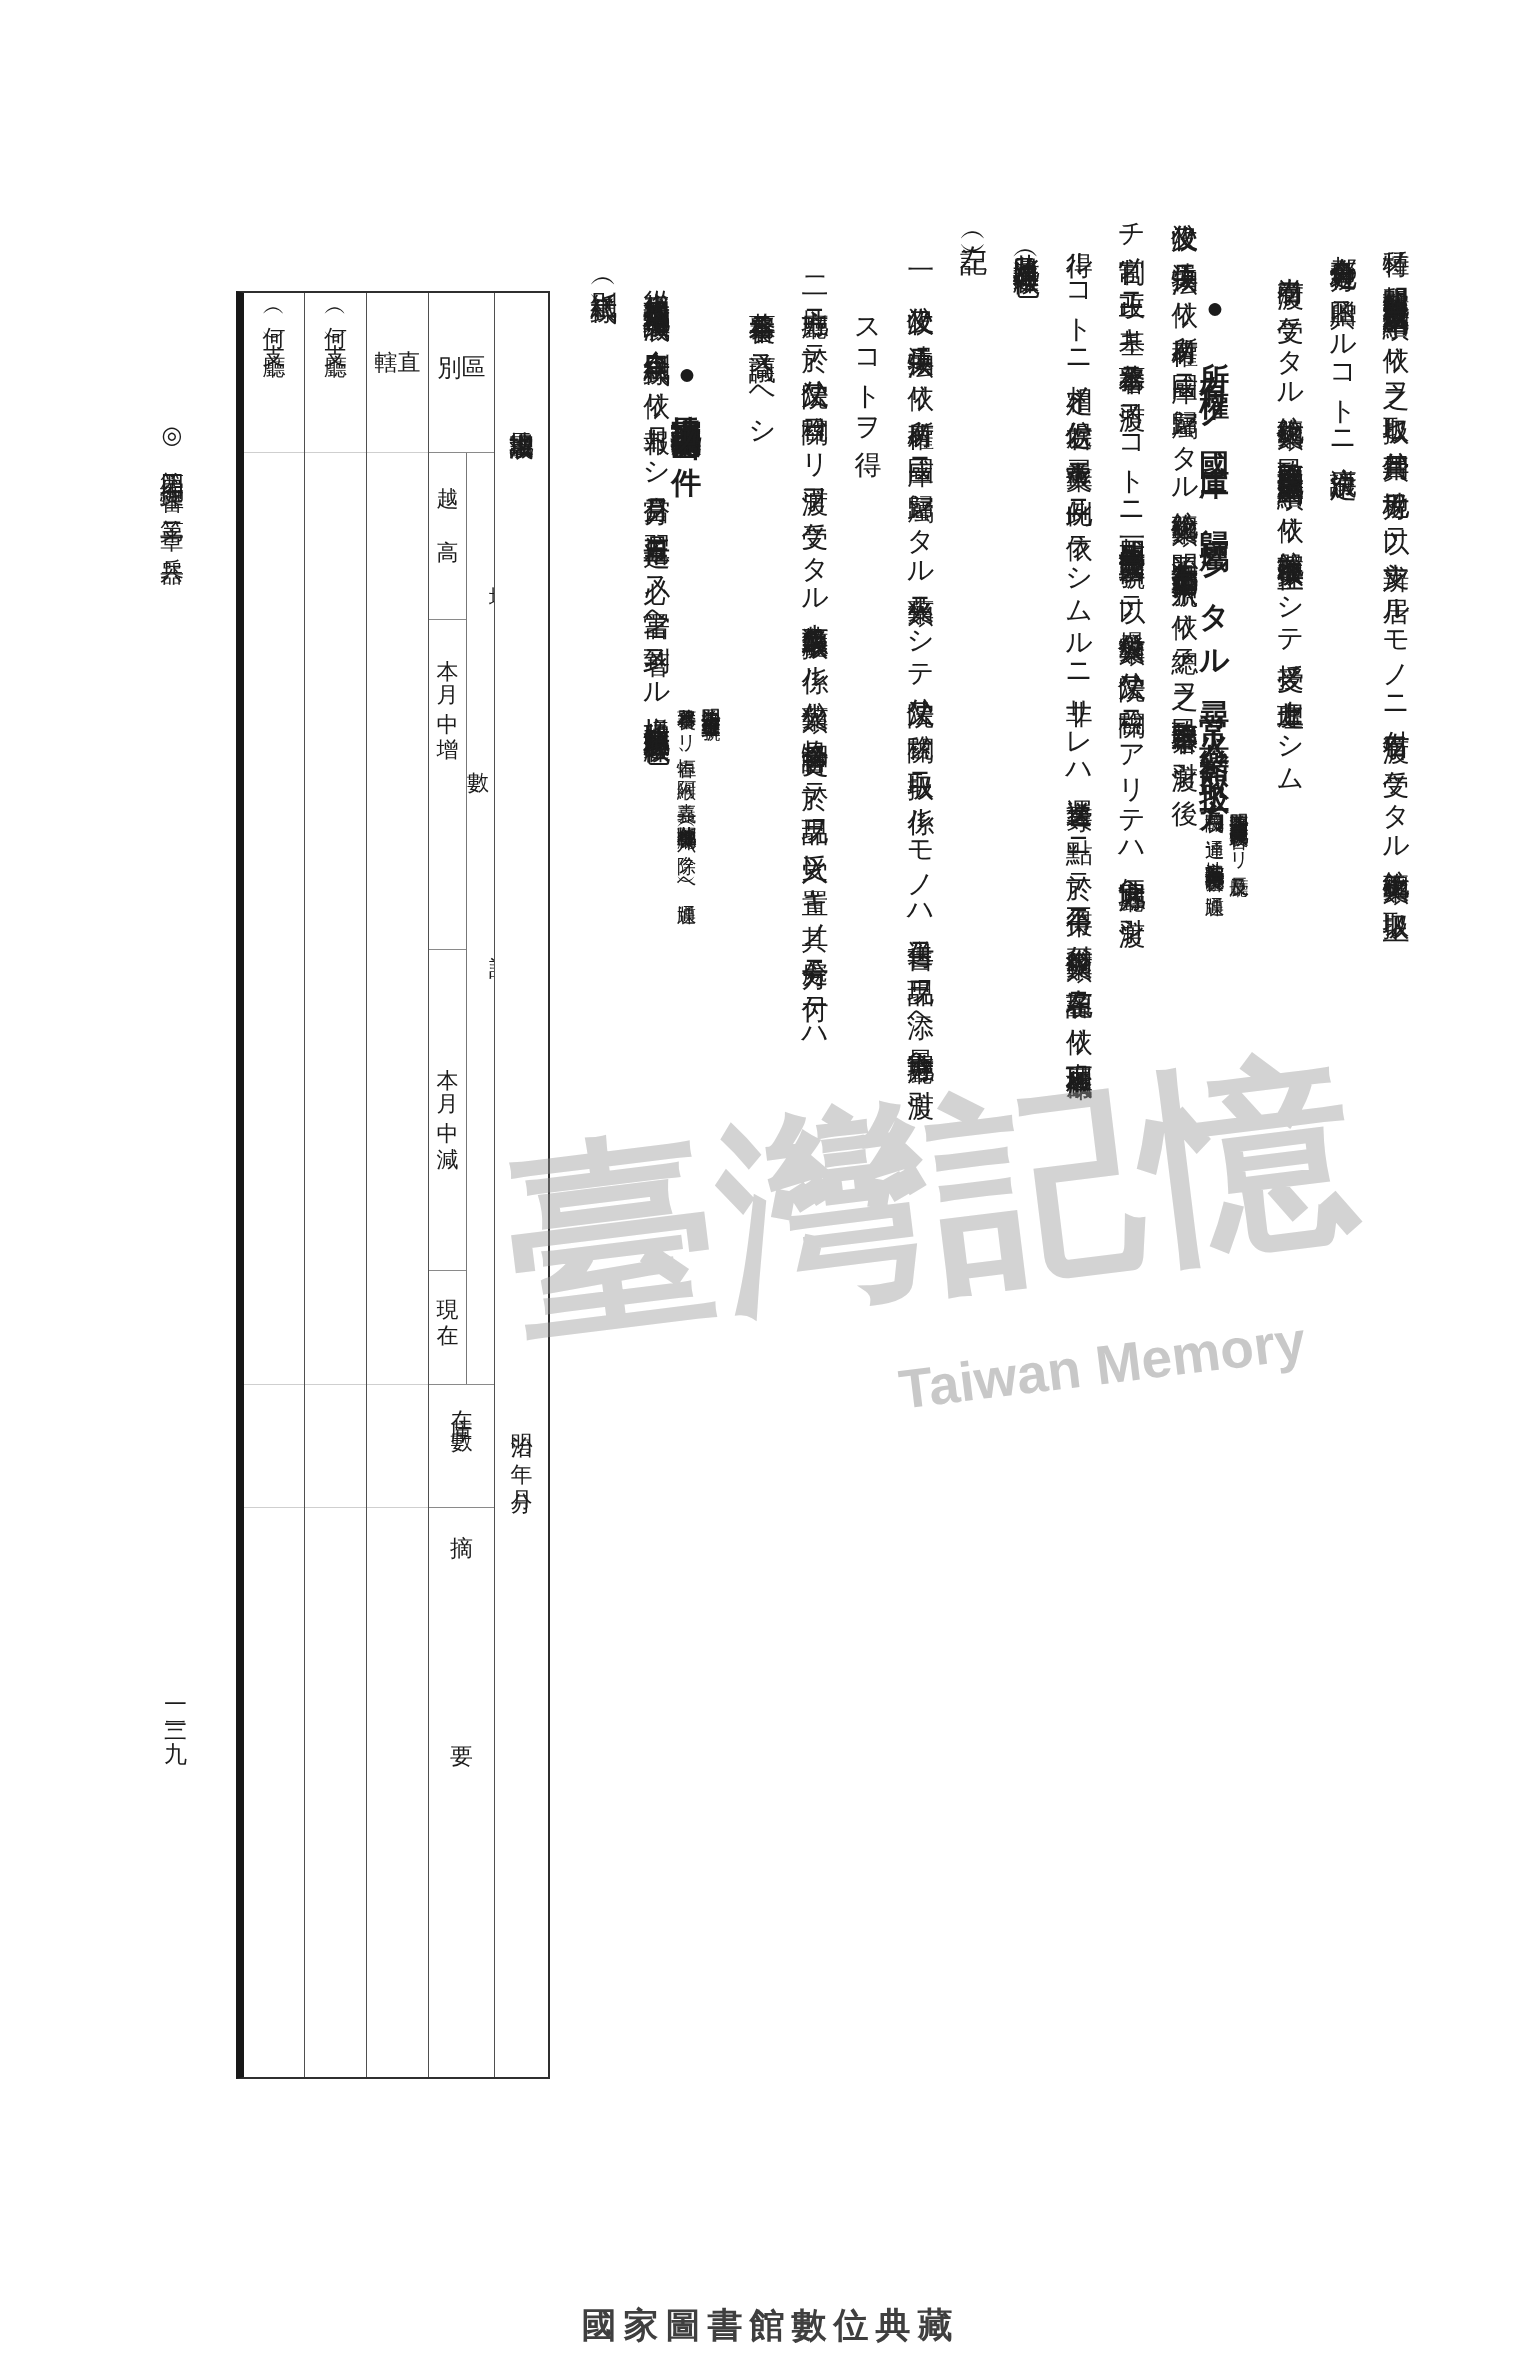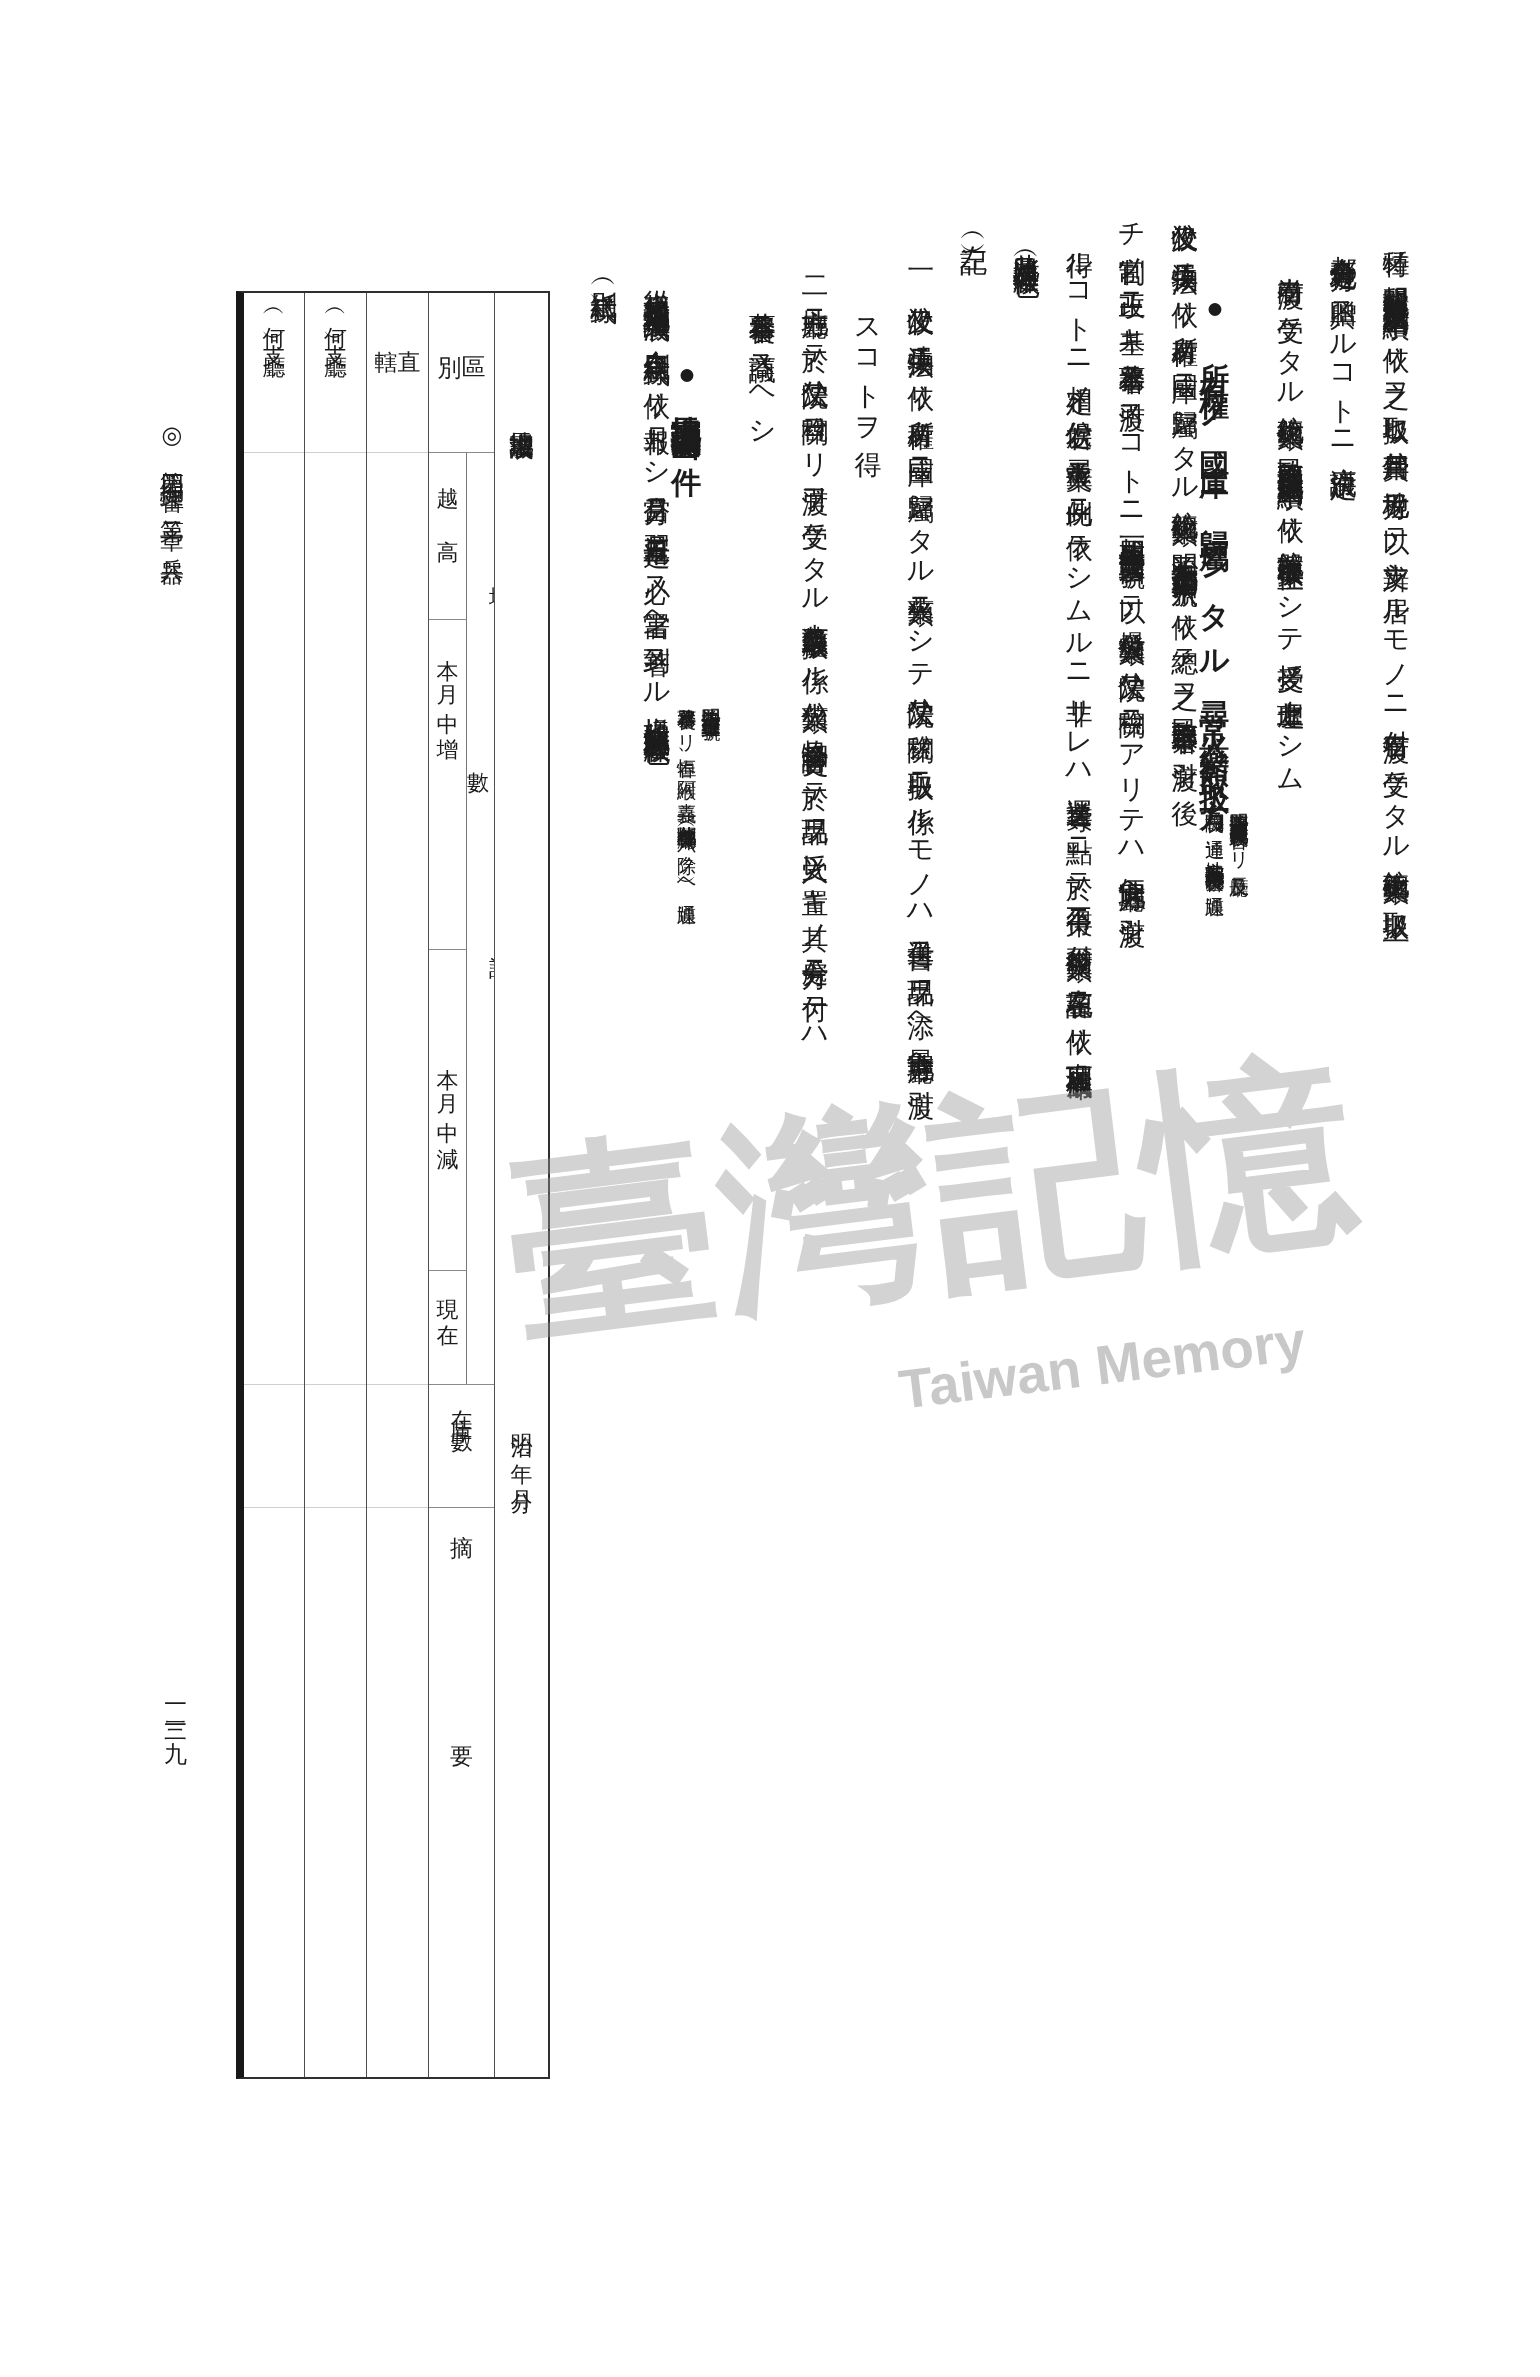--- a/index.html
+++ b/index.html
@@ -191,15 +191,16 @@
       <div class="cell rc4"></div>
     </div>
   </div>
 
   <div class="margin-title">◎第四編・理蕃　第二章　兵器</div>
   <div class="page-num">一三一九</div>
 
   <div class="wm-cjk">臺灣記憶</div>
   <div class="wm-latin">Taiwan Memory</div>
 
+  <div class="footer">國家圖書館數位典藏</div>
 
 </div>
 
 
 </body></html>

